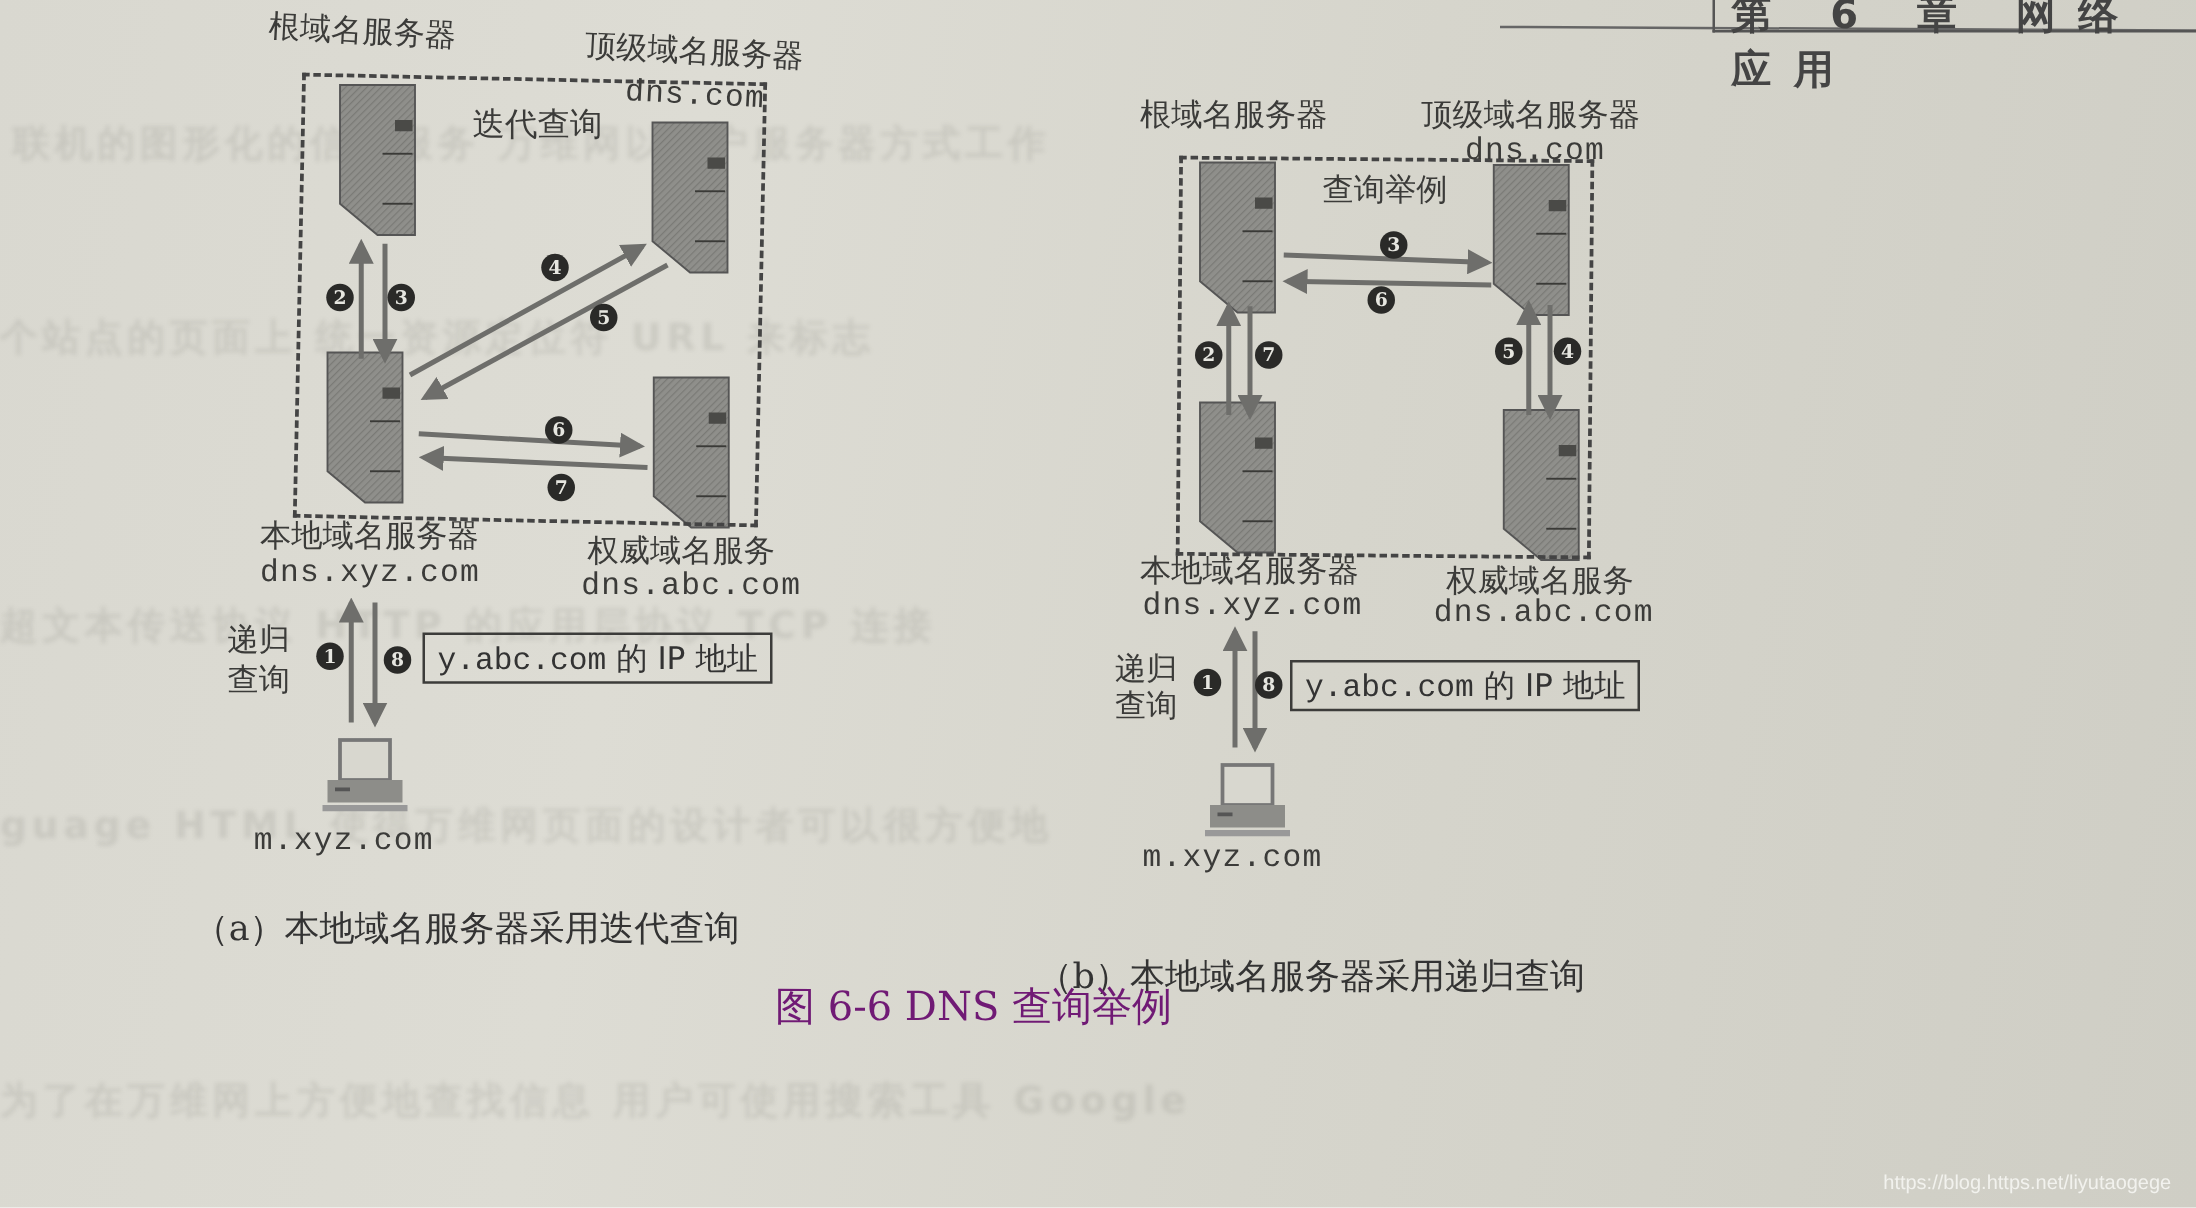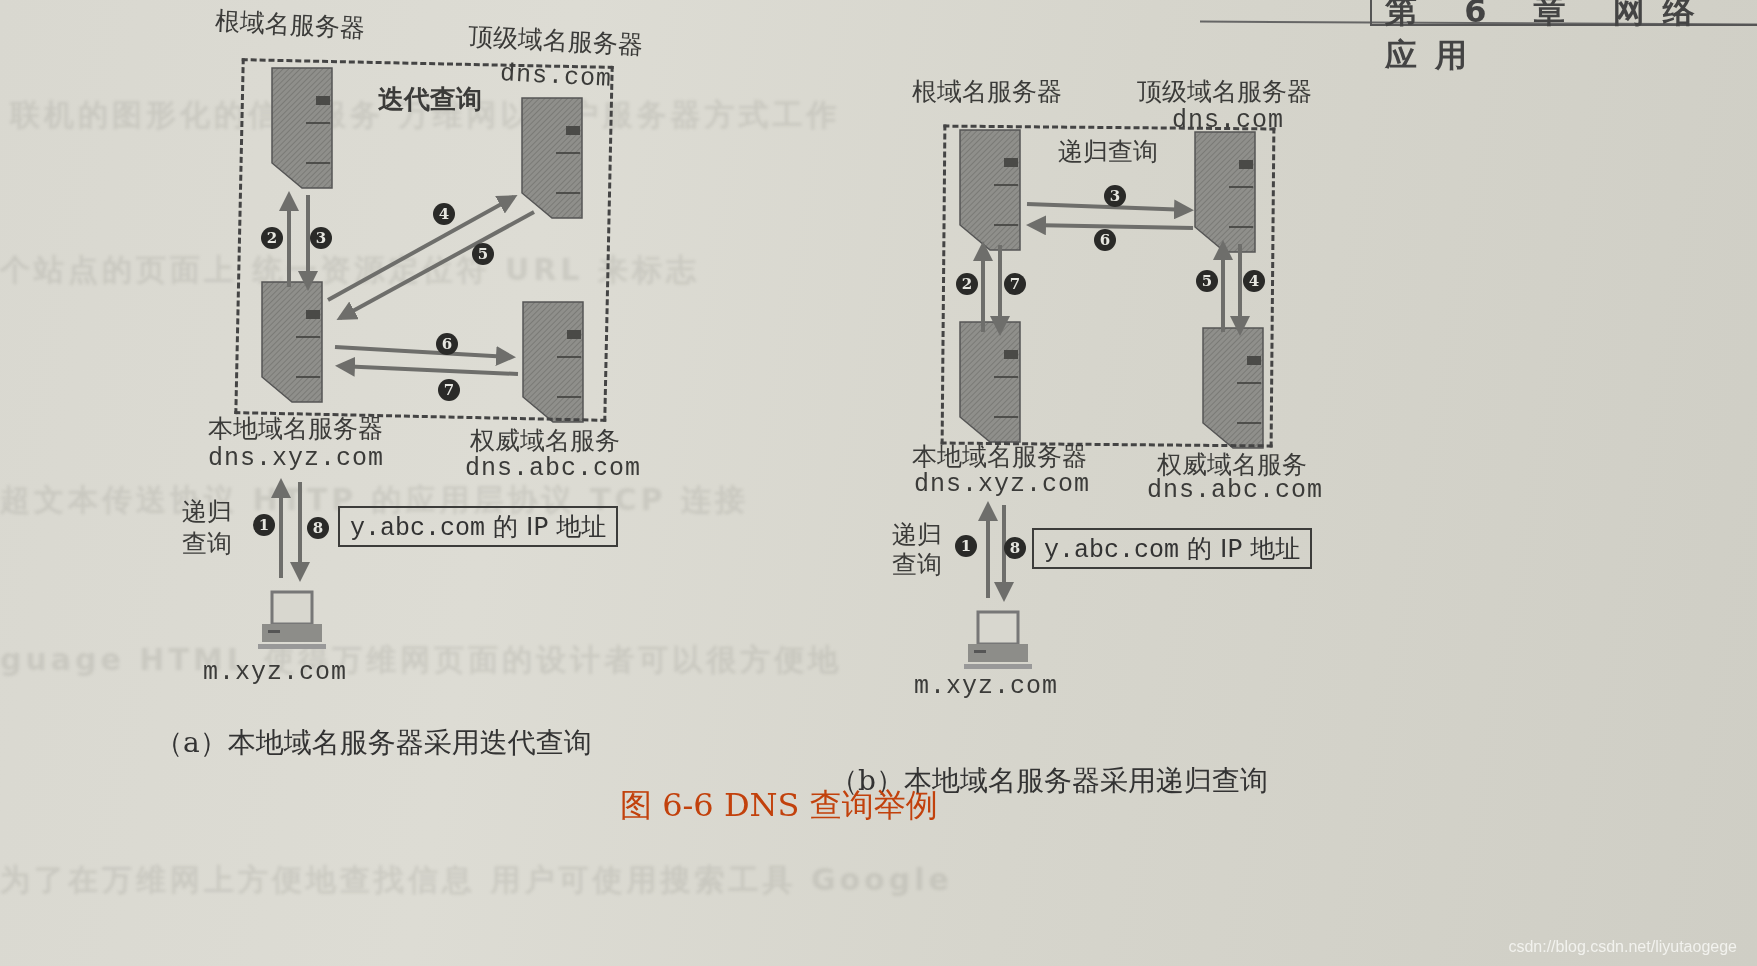--- a/index.html
+++ b/index.html
@@ -10,21 +10,21 @@
   .header-box{position:absolute;left:1370px;top:0;width:400px;height:24px;border-left:2px solid #555;border-bottom:2px solid #555;}
   .header-line{position:absolute;left:1200px;top:22px;width:560px;height:0;border-top:2px solid #666;transform:rotate(0.3deg);}
   .chapter{position:absolute;left:1385px;top:-10px;font-size:32px;font-weight:bold;letter-spacing:18px;color:#444;}
   .lbl{position:absolute;font-size:25px;color:#3b3b39;white-space:nowrap;}
   .mono{position:absolute;font-family:"Liberation Mono",monospace;font-size:25px;color:#3b3b39;white-space:nowrap;letter-spacing:1px;}
   .dashbox{position:absolute;border:3px dashed #444;}
   .num{position:absolute;width:22px;height:22px;border-radius:50%;background:#2a2a28;color:#e6e6e0;font-size:15px;font-weight:bold;text-align:center;line-height:22px;font-family:"DejaVu Serif",serif;}
   .ipbox{position:absolute;border:2px solid #3c3c3a;padding:2px 10px;font-size:25px;white-space:nowrap;color:#333;}
   .ipbox .m{font-family:"Liberation Mono",monospace;}
   .cap{position:absolute;font-size:28px;color:#333;white-space:nowrap;font-family:"DejaVu Serif",serif;}
-  .figcap{position:absolute;font-size:32px;color:#c2410c;white-space:nowrap;font-family:"DejaVu Serif",serif;}
+  .figcap{position:absolute;font-size:32px;color:#701a75;white-space:nowrap;font-family:"DejaVu Serif",serif;}
   .wm{position:absolute;right:20px;bottom:10px;font-size:16px;color:#f2f2ee;font-family:"Liberation Sans",sans-serif;}
   svg{position:absolute;left:0;top:0;}
 </style>
 </head>
 <body>
 
 <div class="ghost" style="left:10px;top:95px;">联机的图形化的信息服务 万维网以客户服务器方式工作</div>
 <div class="ghost" style="left:0;top:250px;">个站点的页面上 统一资源定位符 URL 来标志</div>
 <div class="ghost" style="left:0;top:480px;">超文本传送协议 HTTP 的应用层协议 TCP 连接</div>
 <div class="ghost" style="left:0;top:640px;">guage HTML 使得万维网页面的设计者可以很方便地</div>
@@ -91,21 +91,21 @@
     <line x1="1240" y1="244" x2="1240" y2="332" marker-end="url(#ah)"></line>
     <line x1="988" y1="598" x2="988" y2="505" marker-end="url(#ah)"></line>
     <line x1="1004" y1="505" x2="1004" y2="598" marker-end="url(#ah)"></line>
   </g>
 </svg>
 
 <div class="dashbox" style="left:238px;top:62px;width:366px;height:350px;transform:rotate(1.2deg);"></div>
 <div class="lbl" style="left:215px;top:8px;transform:rotate(3deg);">根域名服务器</div>
 <div class="lbl" style="left:468px;top:24px;transform:rotate(3deg);">顶级域名服务器</div>
 <div class="mono" style="left:500px;top:62px;transform:rotate(3deg);">dns.com</div>
-<div class="lbl" style="left:378px;top:82px;font-size:26px;font-weight:bold;">迭代查询</div>
+<div class="lbl" style="left:378px;top:82px;font-size:26px;">迭代查询</div>
 <div class="lbl" style="left:208px;top:412px;">本地域名服务器</div>
 <div class="mono" style="left:208px;top:444px;">dns.xyz.com</div>
 <div class="lbl" style="left:470px;top:424px;">权威域名服务</div>
 <div class="mono" style="left:465px;top:454px;">dns.abc.com</div>
 <div class="lbl" style="left:182px;top:495px;">递归</div>
 <div class="lbl" style="left:182px;top:527px;">查询</div>
 <div class="ipbox" style="left:338px;top:506px;">
   <span class="m">y.abc.com</span><span> 的 IP 地址</span>
 </div>
 <div class="mono" style="left:203px;top:658px;">m.xyz.com</div>
@@ -117,21 +117,21 @@
 <div class="num" style="left:433px;top:203px;">4</div>
 <div class="num" style="left:472px;top:243px;">5</div>
 <div class="num" style="left:436px;top:333px;">6</div>
 <div class="num" style="left:438px;top:379px;">7</div>
 <div class="num" style="left:307px;top:517px;">8</div>
 
 <div class="dashbox" style="left:942px;top:126px;width:326px;height:314px;transform:rotate(0.5deg);"></div>
 <div class="lbl" style="left:912px;top:75px;">根域名服务器</div>
 <div class="lbl" style="left:1137px;top:75px;">顶级域名服务器</div>
 <div class="mono" style="left:1172px;top:106px;">dns.com</div>
-<div class="lbl" style="left:1058px;top:135px;">递归查询</div>
+<div class="lbl" style="left:1058px;top:135px;">查询举例</div>
 <div class="lbl" style="left:912px;top:440px;">本地域名服务器</div>
 <div class="mono" style="left:914px;top:470px;">dns.xyz.com</div>
 <div class="lbl" style="left:1157px;top:448px;">权威域名服务</div>
 <div class="mono" style="left:1147px;top:476px;">dns.abc.com</div>
 <div class="lbl" style="left:892px;top:518px;">递归</div>
 <div class="lbl" style="left:892px;top:548px;">查询</div>
 <div class="ipbox" style="left:1032px;top:528px;">
   <span class="m">y.abc.com</span><span> 的 IP 地址</span>
 </div>
 <div class="mono" style="left:914px;top:672px;">m.xyz.com</div>
@@ -141,13 +141,13 @@
 <div class="num" style="left:956px;top:273px;">2</div>
 <div class="num" style="left:1104px;top:185px;">3</div>
 <div class="num" style="left:1243px;top:270px;">4</div>
 <div class="num" style="left:1196px;top:270px;">5</div>
 <div class="num" style="left:1094px;top:229px;">6</div>
 <div class="num" style="left:1004px;top:273px;">7</div>
 <div class="num" style="left:1004px;top:537px;">8</div>
 
 <div class="figcap" style="left:620px;top:784px;">图 6-6   DNS 查询举例</div>
 
-<div class="wm">csdn://blog.csdn.net/liyutaogege</div>
+<div class="wm">https://blog.https.net/liyutaogege</div>
 
 </body></html>

